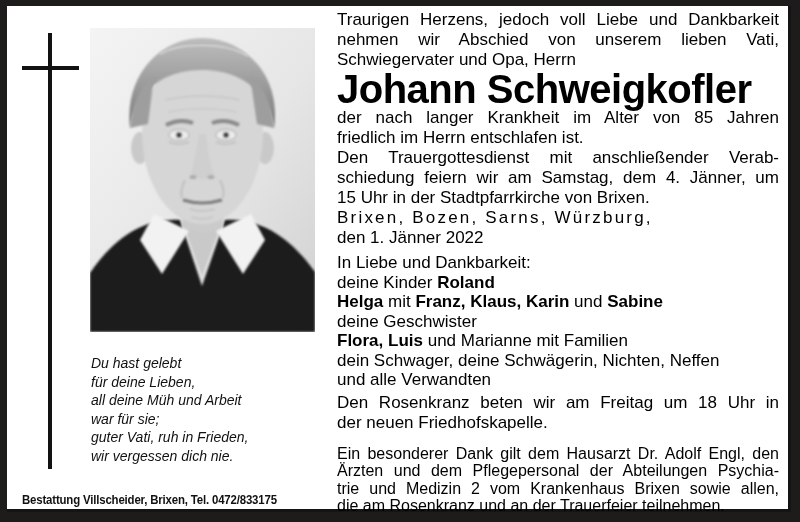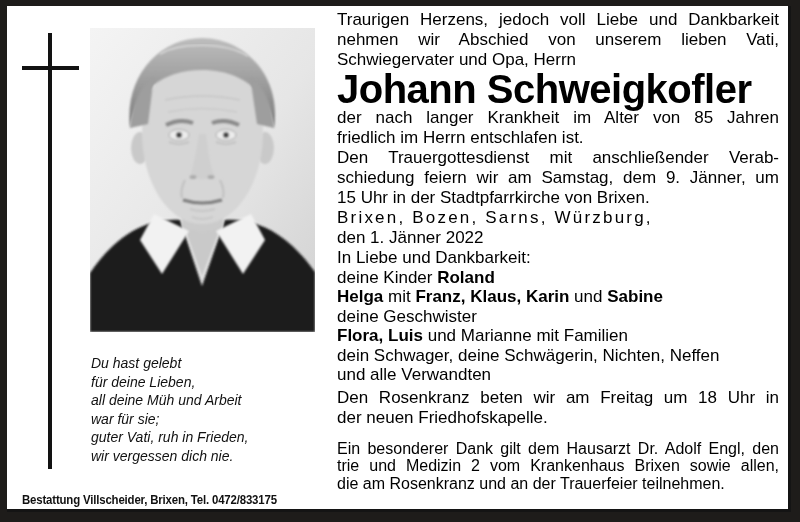--- a/index.html
+++ b/index.html
@@ -38,21 +38,21 @@
   .right-col{position:absolute;left:330px;top:4px;width:442px;}
   .body{font-size:17px;line-height:20px;color:#000;}
   .tline{white-space:normal;}
   .just .tline{text-align:justify;text-align-last:justify;}
   .just .tline:last-child{text-align-last:left;}
   .name{
     margin:0;font-size:40px;line-height:38px;font-weight:700;
     letter-spacing:-0.5px;white-space:nowrap;color:#000;
   }
   .places{letter-spacing:2.2px;}
-  .family{line-height:19.5px;}
+  .family{margin-top:5px;line-height:19.5px;}
   .rosary{margin-top:3px;}
   .thanks{margin-top:12px;font-size:16px;line-height:17.5px;}
 </style>
 </head>
 <body>
 
 <div class="frame">
   <div class="card">
 
     <div>
@@ -132,39 +132,40 @@
           <div class="tline">nehmen wir Abschied von unserem lieben Vati,</div>
           <div class="tline">Schwiegervater und Opa, Herrn</div>
         </div>
       <h1 class="name">Johann Schweigkofler</h1>
       <div class="body just">
           <div class="tline">der nach langer Krankheit im Alter von 85 Jahren</div>
           <div class="tline">friedlich im Herrn entschlafen ist.</div>
         </div>
       <div class="body just">
           <div class="tline">Den Trauergottesdienst mit anschließender Verab-</div>
-          <div class="tline">schiedung feiern wir am Samstag, dem 9. Jänner, um</div>
+          <div class="tline">schiedung feiern wir am Samstag, dem 4. Jänner, um</div>
           <div class="tline">15 Uhr in der Stadtpfarrkirche von Brixen.</div>
         </div>
       <div class="body places">Brixen, Bozen, Sarns, Würzburg,</div>
       <div class="body">den 1. Jänner 2022</div>
       <div class="body family">
           <div class="tline"><span>In Liebe und Dankbarkeit:</span></div>
           <div class="tline"><span>deine Kinder </span><span style="font-weight: 700;">Roland</span></div>
           <div class="tline"><span style="font-weight: 700;">Helga</span><span> mit </span><span style="font-weight: 700;">Franz, Klaus, Karin</span><span> und </span><span style="font-weight: 700;">Sabine</span></div>
           <div class="tline"><span>deine Geschwister</span></div>
           <div class="tline"><span style="font-weight: 700;">Flora, Luis</span><span> und </span><span style="font-weight: 400;">Marianne</span><span> mit Familien</span></div>
           <div class="tline"><span>dein Schwager, deine Schwägerin, Nichten, Neffen</span></div>
           <div class="tline"><span>und alle Verwandten</span></div>
         </div>
       <div class="body just rosary">
           <div class="tline">Den Rosenkranz beten wir am Freitag um 18 Uhr in</div>
           <div class="tline">der neuen Friedhofskapelle.</div>
         </div>
       <div class="thanks just">
           <div class="tline">Ein besonderer Dank gilt dem Hausarzt Dr. Adolf Engl, den</div>
+          <div class="tline">Ärzten und dem Pflegepersonal der Abteilungen Psychia-</div>
           <div class="tline">trie und Medizin 2 vom Krankenhaus Brixen sowie allen,</div>
           <div class="tline">die am Rosenkranz und an der Trauerfeier teilnehmen.</div>
         </div>
     </div>
 
   </div>
 </div>
 
 </body></html>

